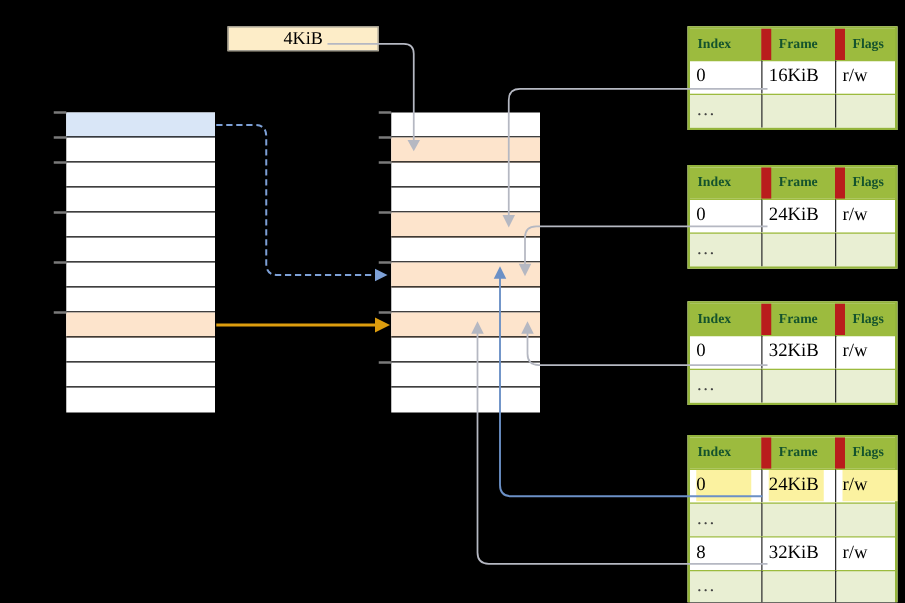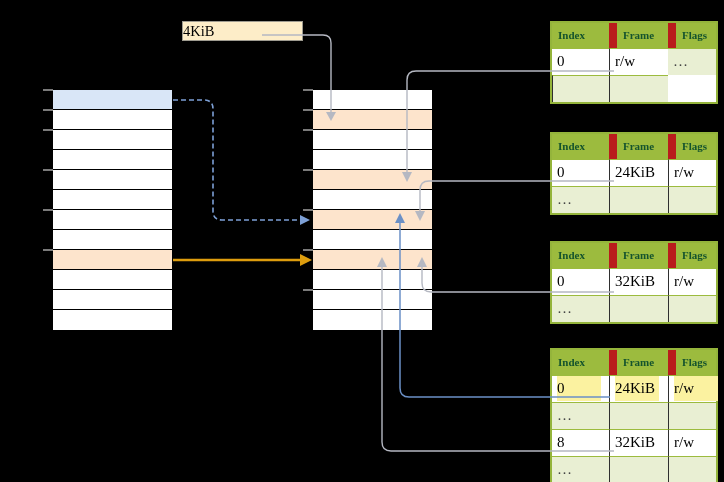--- a/index.html
+++ b/index.html
@@ -10,21 +10,21 @@
   
   .stack{position:absolute;width:119px;background:#fff;}
   .srow{height:20px;box-sizing:border-box;border-bottom:1.4px solid #000;}
   .srow:last-child{border-bottom:none;}
   .srow.blue{background:#d9e6f7;}
   .srow.orange{background:#fde4cc;}
   .tick{position:absolute;width:10px;height:2px;background:#7a7a7a;}
   
   .sizebox{
     position:absolute;left:182px;top:21px;width:121px;height:20px;box-sizing:border-box;
-    background:#fdedc8;border:1px solid #9e9b90;text-align:left;
+    background:#fdedc8;border:1px solid #9e9b90;text-align:center;
     font-size:14.5px;line-height:18px;color:#000;
   }
   
   .ftable{
     position:absolute;left:550px;width:168px;box-sizing:border-box;
     display:grid;grid-template-columns:57px 59px 48px;
     border:2px solid #94b43b;background:#fff;
   }
   .th{
     height:25px;box-sizing:border-box;background:#9cbb3e;color:#14532d;
@@ -94,20 +94,21 @@
   <div class="tick" style="left:303px;top:169px;"></div>
   <div class="tick" style="left:303px;top:209px;"></div>
   <div class="tick" style="left:303px;top:249px;"></div>
   <div class="tick" style="left:303px;top:289px;"></div>
 
   <div class="ftable" style="top:21px;">
     <div class="th">Index</div>
     <div class="th mid">Frame</div>
     <div class="th mid">Flags</div>
     <div class="td">0</div>
+    <div class="td mid">16KiB</div>
     <div class="td mid">r/w</div>
     <div style="display:contents" class="row-alt">
       <div class="td">…</div>
       <div class="td mid"></div>
       <div class="td mid"></div>
     </div>
   </div>
 
   <div class="ftable" style="top:132px;">
     <div class="th">Index</div>

